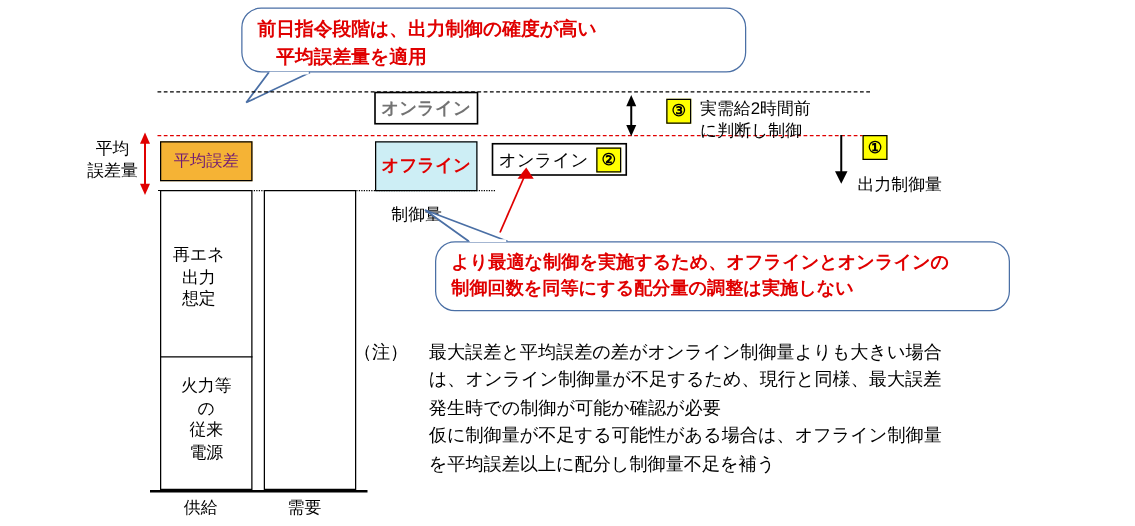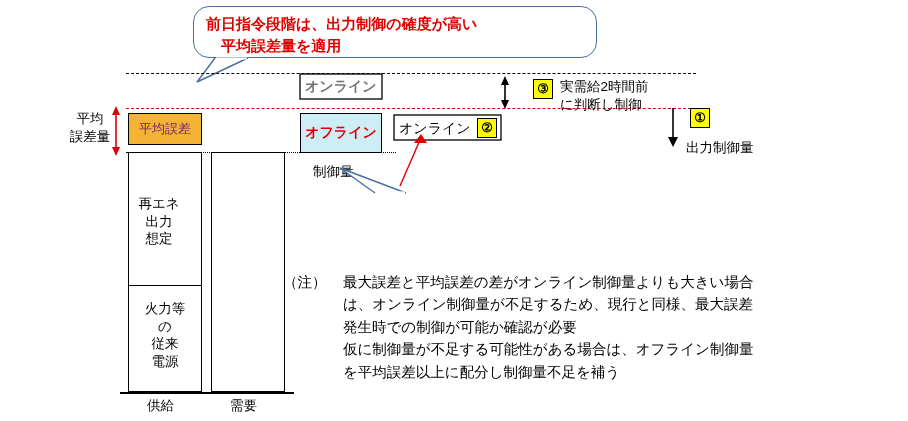--- a/index.html
+++ b/index.html
@@ -183,20 +183,22 @@
   <div class="label-plain" style="left:560px; top:78px; font-size:13.5px; line-height:1.35;">実需給2時間前
 に判断し制御</div>
 
   <div class="badge" style="left:690px; top:108px;">①</div>
   <svg style="left:0; top:0; width:908px; height:421px;">
     <line x1="673" y1="108" x2="673" y2="139" stroke="#000" stroke-width="1.6"></line>
     <polygon points="673,147 668,137 678,137" fill="#000"></polygon>
   </svg>
   <div class="label-plain" style="left:686px; top:139px; font-size:13.5px;">出力制御量</div>
 
+  <div class="bubble" style="left:348px; top:193px; width:460px; height:56px; font-size:14.5px;">より最適な制御を実施するため、オフラインとオンラインの
+制御回数を同等にする配分量の調整は実施しない</div>
   <svg style="left:0; top:0; width:908px; height:421px;">
     <polyline points="375,193 340,168 406,193" fill="#ffffff" stroke="#4a6fa5" stroke-width="1.4"></polyline>
     <line x1="376" y1="192.5" x2="405" y2="192.5" stroke="#ffffff" stroke-width="2.2"></line>
   </svg>
 
   <div class="bar" style="left:128px; top:152px; width:74px; height:240px;"></div>
 
   <div class="hline" style="left:128px; top:285px; width:74px;"></div>
   <div class="vcenter-text" style="left:130px; top:195px; width:58px;">再エネ
 出力

